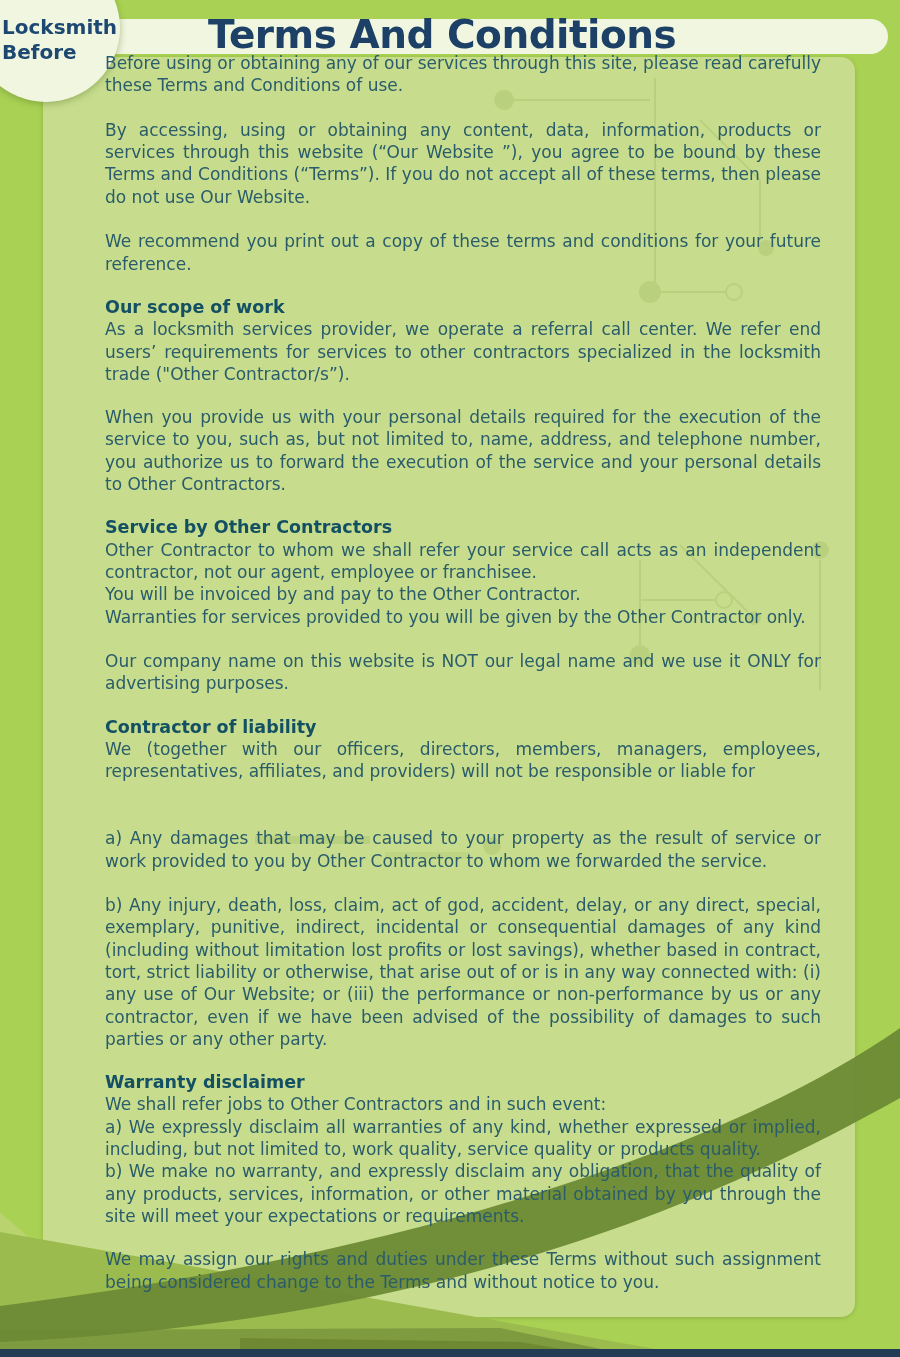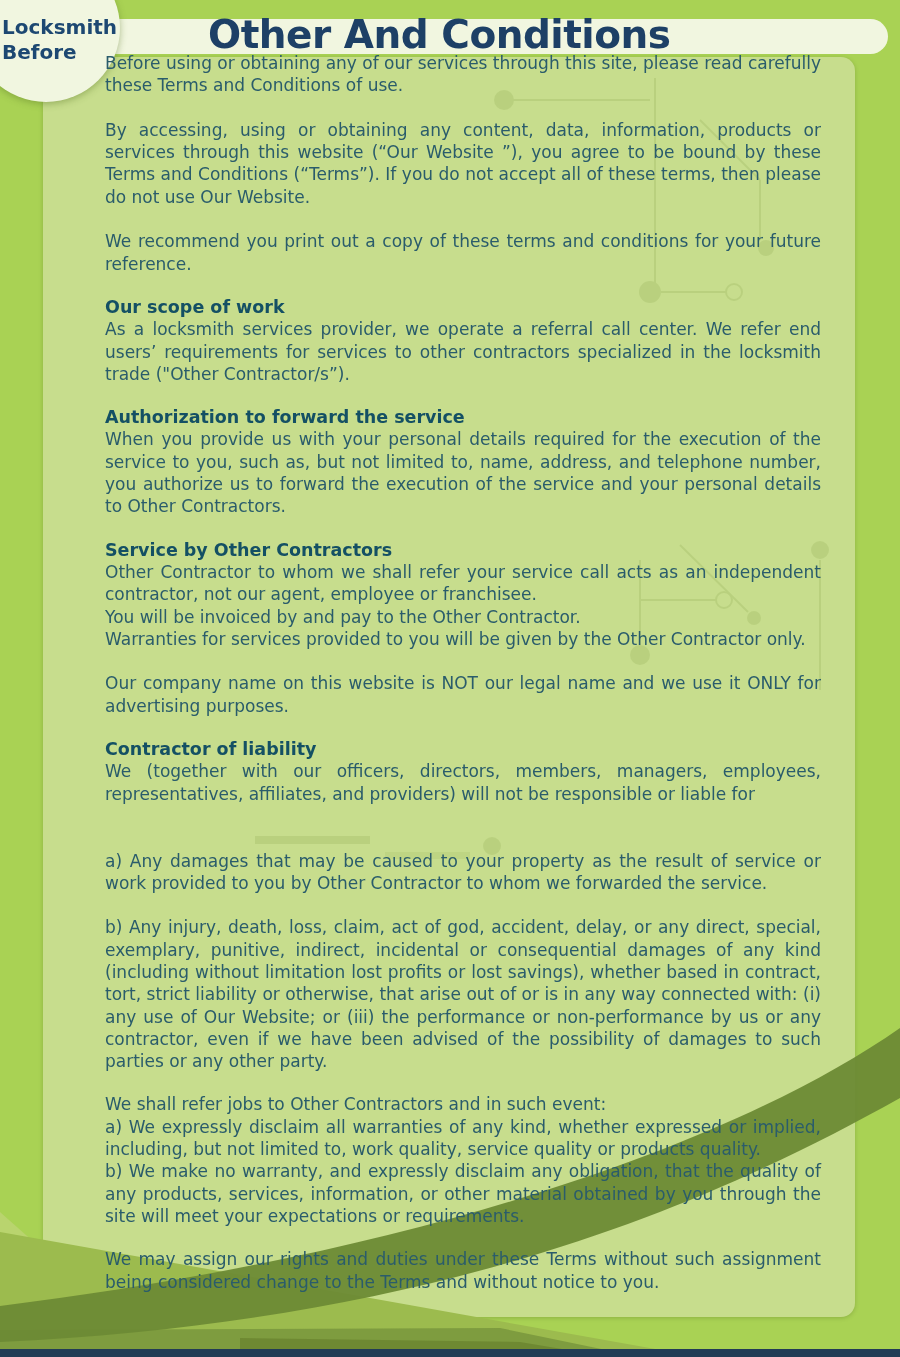--- a/index.html
+++ b/index.html
@@ -85,42 +85,41 @@
 
   <path d="M0,1232 L90,1248 L560,1332 L700,1357 L0,1357 Z" fill="#9cbb4e"></path>
 
   <path d="M0,1330 L500,1328 L640,1357 L0,1357 Z" fill="#7e9c3f"></path>
   <path d="M240,1338 L520,1342 L610,1357 L240,1357 Z" fill="#6a852f" opacity="0.8"></path>
 
   <path d="M900,1028 C740,1140 430,1252 0,1306 L0,1342 C430,1322 700,1210 900,1098 Z" fill="#6d8a35" opacity="0.95"></path>
 </svg>
 
 <div class="title-band"></div>
-<div class="page-title">Other And Conditions</div>
+<div class="page-title">Terms And Conditions</div>
 
 <div class="logo-circle"></div>
 <div class="logo-text">
   <div>Locksmith</div>
   <div>Before</div>
 </div>
 
 <div class="content">
   <p class="intro">Before using or obtaining any of our services through this site, please read carefully these Terms and Conditions of use.
 
 By accessing, using or obtaining any content, data, information, products or services through this website (“Our Website ”), you agree to be bound by these Terms and Conditions (“Terms”). If you do not accept all of these terms, then please do not use Our Website.
 
 We recommend you print out a copy of these terms and conditions for your future reference.</p>
 
   <div class="section">
     <h3 class="sec-heading">Our scope of work</h3>
     <p class="sec-body">As a locksmith services provider, we operate a referral call center. We refer end users’ requirements for services to other contractors specialized in the locksmith trade ("Other Contractor/s”).</p>
   </div>
 
   <div class="section">
-    <h3 class="sec-heading">Authorization to forward the service</h3>
     <p class="sec-body">When you provide us with your personal details required for the execution of the service to you, such as, but not limited to, name, address, and telephone number, you authorize us to forward the execution of the service and your personal details to Other Contractors.</p>
   </div>
 
   <div class="section">
     <h3 class="sec-heading">Service by Other Contractors</h3>
     <p class="sec-body">Other Contractor to whom we shall refer your service call acts as an independent contractor, not our agent, employee or franchisee.
 You will be invoiced by and pay to the Other Contractor.
 Warranties for services provided to you will be given by the Other Contractor only.
 
 Our company name on this website is NOT our legal name and we use it ONLY for advertising purposes.</p>
@@ -130,20 +129,21 @@
     <h3 class="sec-heading">Contractor of liability</h3>
     <p class="sec-body">We (together with our officers, directors, members, managers, employees, representatives, affiliates, and providers) will not be responsible or liable for
 
 
 a) Any damages that may be caused to your property as the result of service or work provided to you by Other Contractor to whom we forwarded the service.
 
 b) Any injury, death, loss, claim, act of god, accident, delay, or any direct, special, exemplary, punitive, indirect, incidental or consequential damages of any kind (including without limitation lost profits or lost savings), whether based in contract, tort, strict liability or otherwise, that arise out of or is in any way connected with: (i) any use of Our Website; or (iii) the performance or non-performance by us or any contractor, even if we have been advised of the possibility of damages to such parties or any other party.</p>
   </div>
 
   <div class="section">
+    <h3 class="sec-heading">Warranty disclaimer</h3>
     <p class="sec-body">We shall refer jobs to Other Contractors and in such event:
 a) We expressly disclaim all warranties of any kind, whether expressed or implied, including, but not limited to, work quality, service quality or products quality.
 b) We make no warranty, and expressly disclaim any obligation, that the quality of any products, services, information, or other material obtained by you through the site will meet your expectations or requirements.</p>
   </div>
 
   <div class="section">
     <p class="sec-body">We may assign our rights and duties under these Terms without such assignment being considered change to the Terms and without notice to you.</p>
   </div>
 </div>
 

